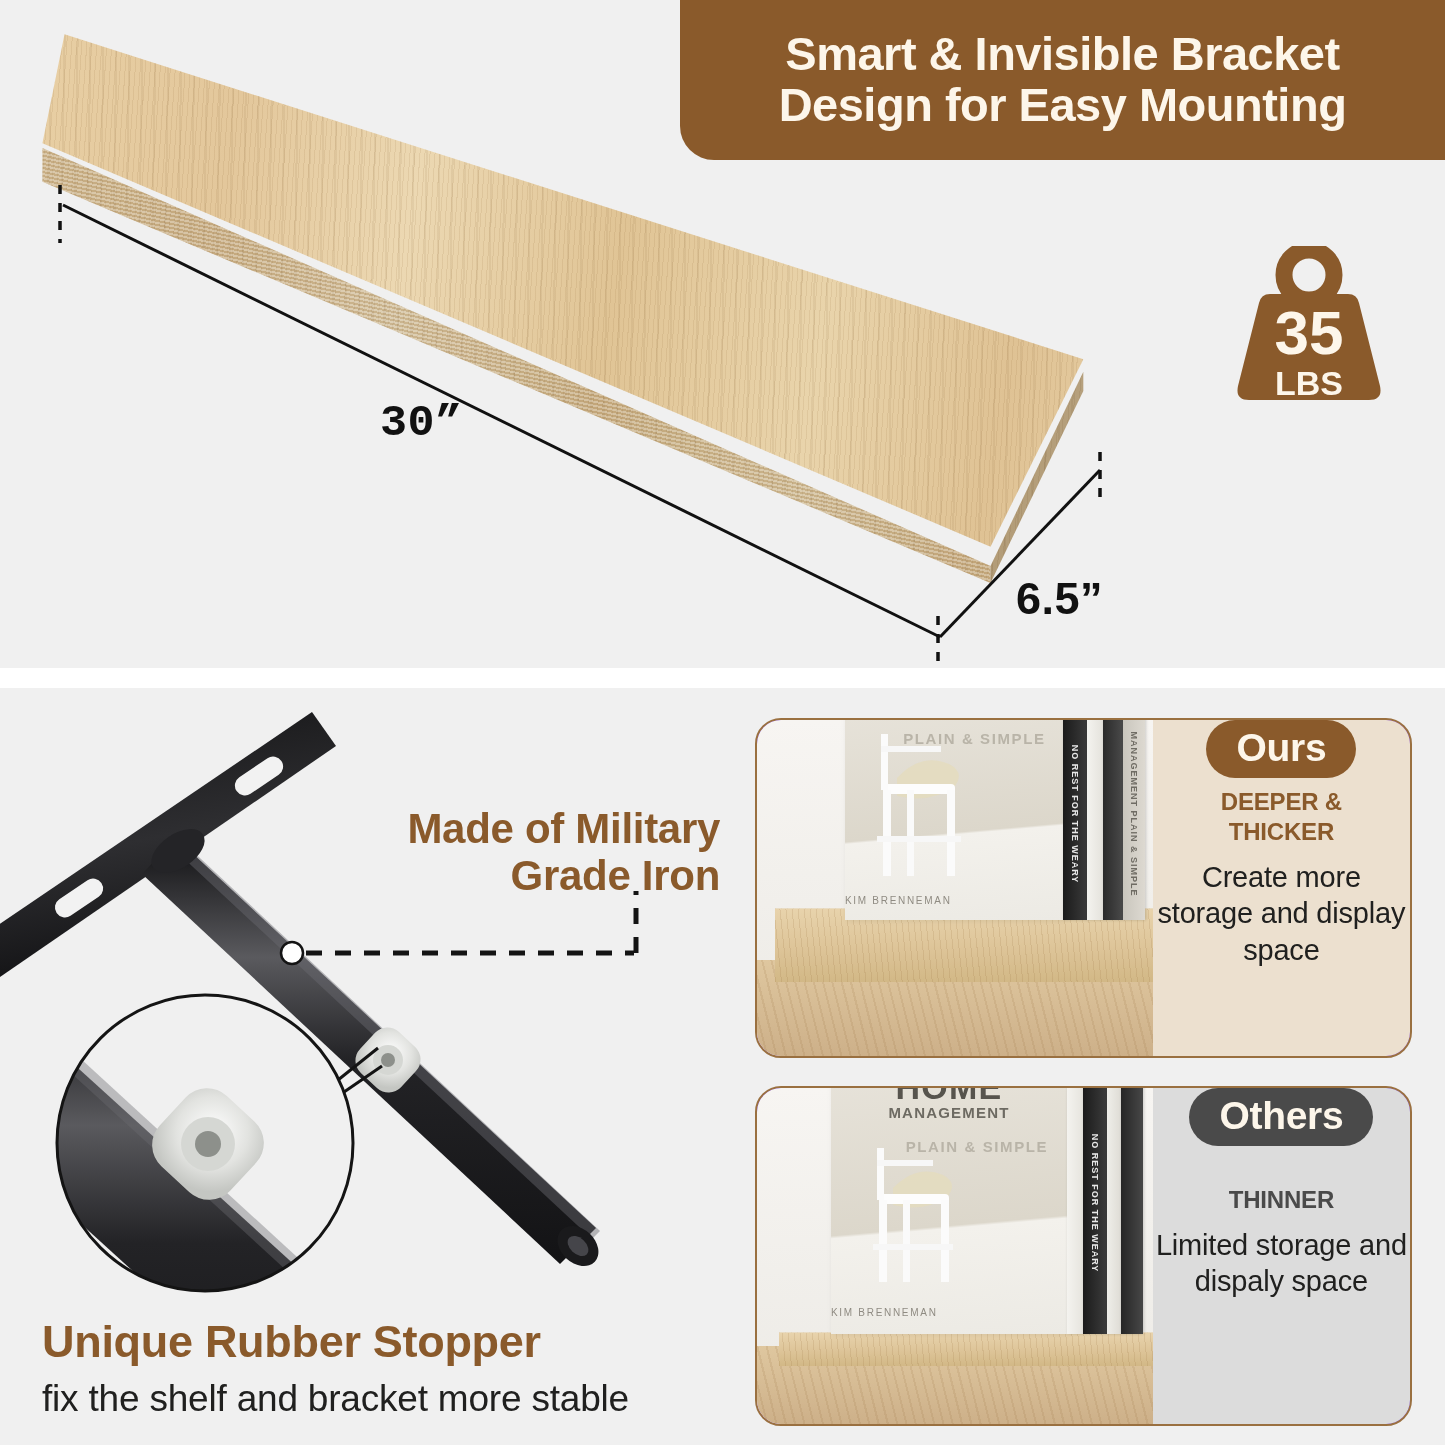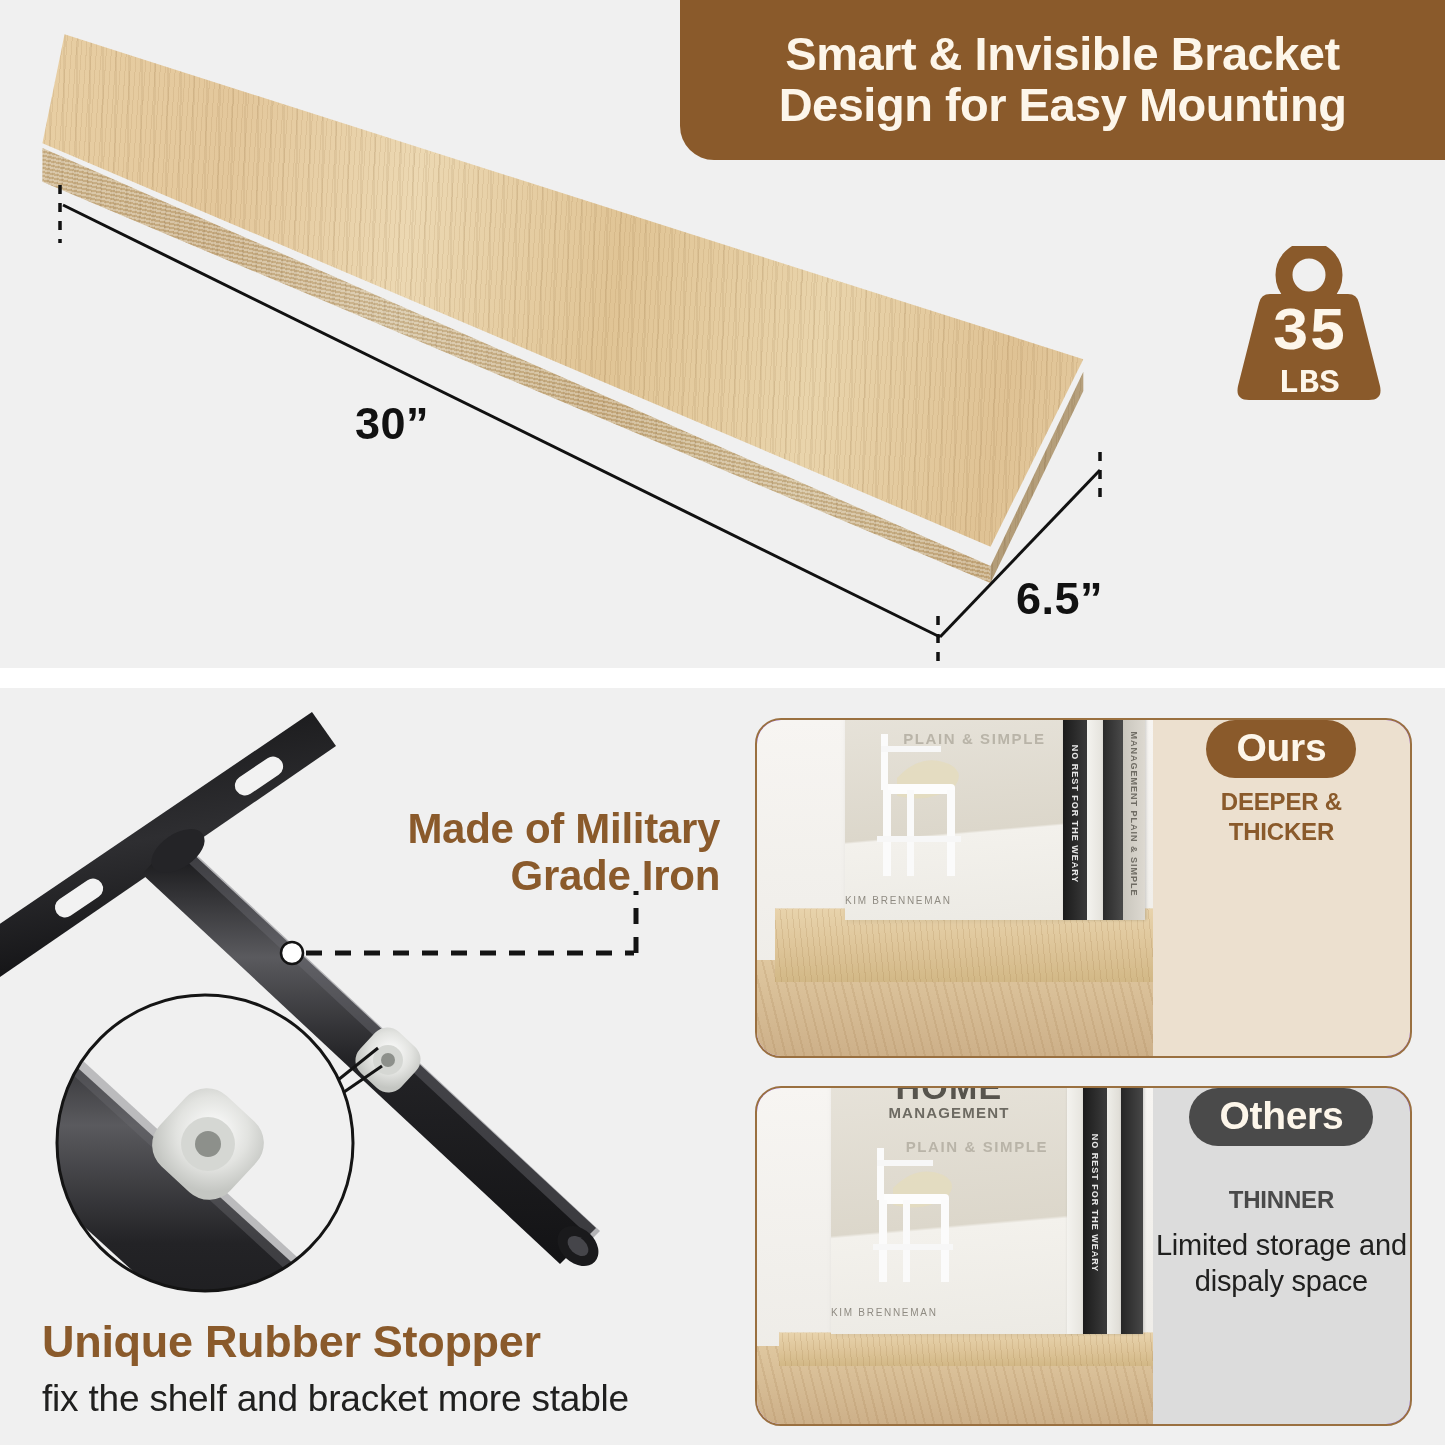--- a/index.html
+++ b/index.html
@@ -71,31 +71,31 @@
     clip-path: polygon(0.4% 23.0%, 86.2% 97.0%, 86.2% 100%, 0.4% 29.0%);
     pointer-events:none;
   }
 
   
   #dims svg{ position:absolute; left:0; top:0; width:1180px; height:668px; }
   .dim-label{
     position:absolute; color:#111; font-weight:bold;
     font-size:45px; letter-spacing:0.5px;
   }
-  #dim-width-label{ left:355px; top:398px; }
+  #dim-width-label{ left:380px; top:398px;font-family:Liberation Mono, monospace; }
   #dim-depth-label{ left:1016px; top:573px; }
 
   
   #weight-badge{
     position:absolute; left:1233px; top:246px; width:152px; height:158px;
   }
   #weight-badge .wb-text{
     position:absolute; left:0; top:56px; width:100%;
     text-align:center; color:#fdf6ea; font-weight:bold;
-    line-height:1; pointer-events:none;font-family:Liberation Mono, monospace;
+    line-height:1; pointer-events:none;
   }
   #weight-badge .wb-num{ font-size:62px; display:block; }
   #weight-badge .wb-unit{ font-size:34px; display:block; margin-top:2px; }
 
   
   #panel-divider{
     position:absolute; left:0; top:668px; width:1445px; height:20px;
     background:#ffffff;
   }
 
@@ -356,20 +356,21 @@
       <span class="spine-txt" style="color:#6f6c64;">MANAGEMENT PLAIN &amp; SIMPLE</span>
     </div>
   </div>
 
   <div class="cmp-text">
     <div class="cmp-pill" id="pill-ours">Ours</div>
     <div class="cmp-head" id="head-ours">
       <span>DEEPER &amp;</span><br>
       <span>THICKER</span>
     </div>
+    <div class="cmp-sub">Create more storage and display space</div>
   </div>
 </div>
 
 <div class="cmp-card" id="cmp-others">
   <div class="cmp-photo">
     <div class="ph-wall"></div>
     <div class="ph-floor" style="height:78px"></div>
     <div class="ph-shelf" style="left:22px; top:244px; width:375px; height:34px;"></div>
 
     <div class="ph-book-big" style="left:74px; top:-16px; width:236px; height:262px;">

